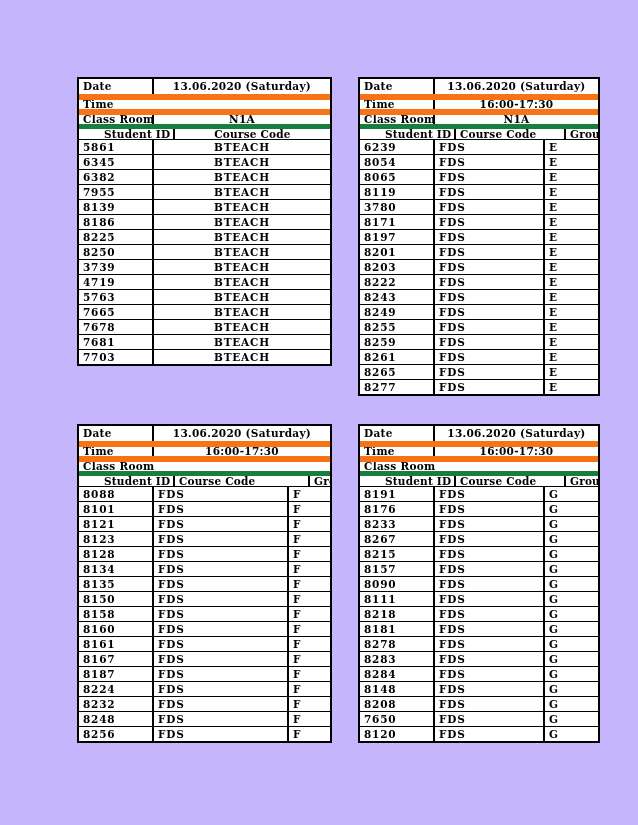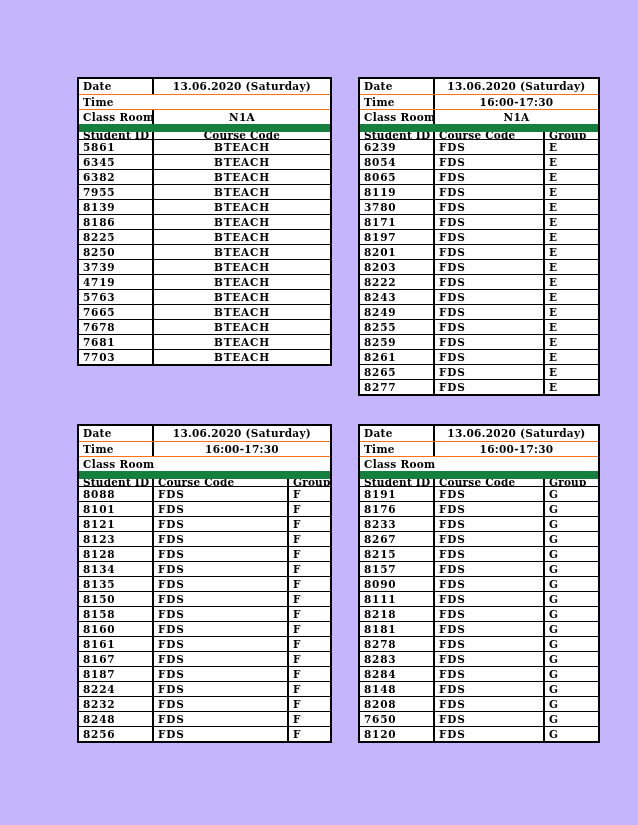--- a/index.html
+++ b/index.html
@@ -13,22 +13,22 @@
   }
   .page { position: relative; width: 638px; height: 825px; background: #c4b5fd; overflow: hidden; }
 
   .exam-table {
     position: absolute;
     box-sizing: border-box;
     border: 2px solid #000;
     background: #fff;
   }
   .tr { display: flex; height: 15px; box-sizing: border-box; }
-  .meta-row + .meta-row { border-top: 1px solid #f97316; }
-  .header-row { border-top: 8px solid #15803d; }
+  .meta-row + .meta-row { border-top: 6px solid #f97316; }
+  .header-row { border-top: 5px solid #15803d; padding-left: 21px; }
   .data-row { border-top: 1px solid #000; }
 
   .td {
     box-sizing: border-box;
     height: 100%;
     display: flex;
     align-items: center;
     padding-left: 4px;
     border-right: 2px solid #000;
     font-size: 10.5px;

